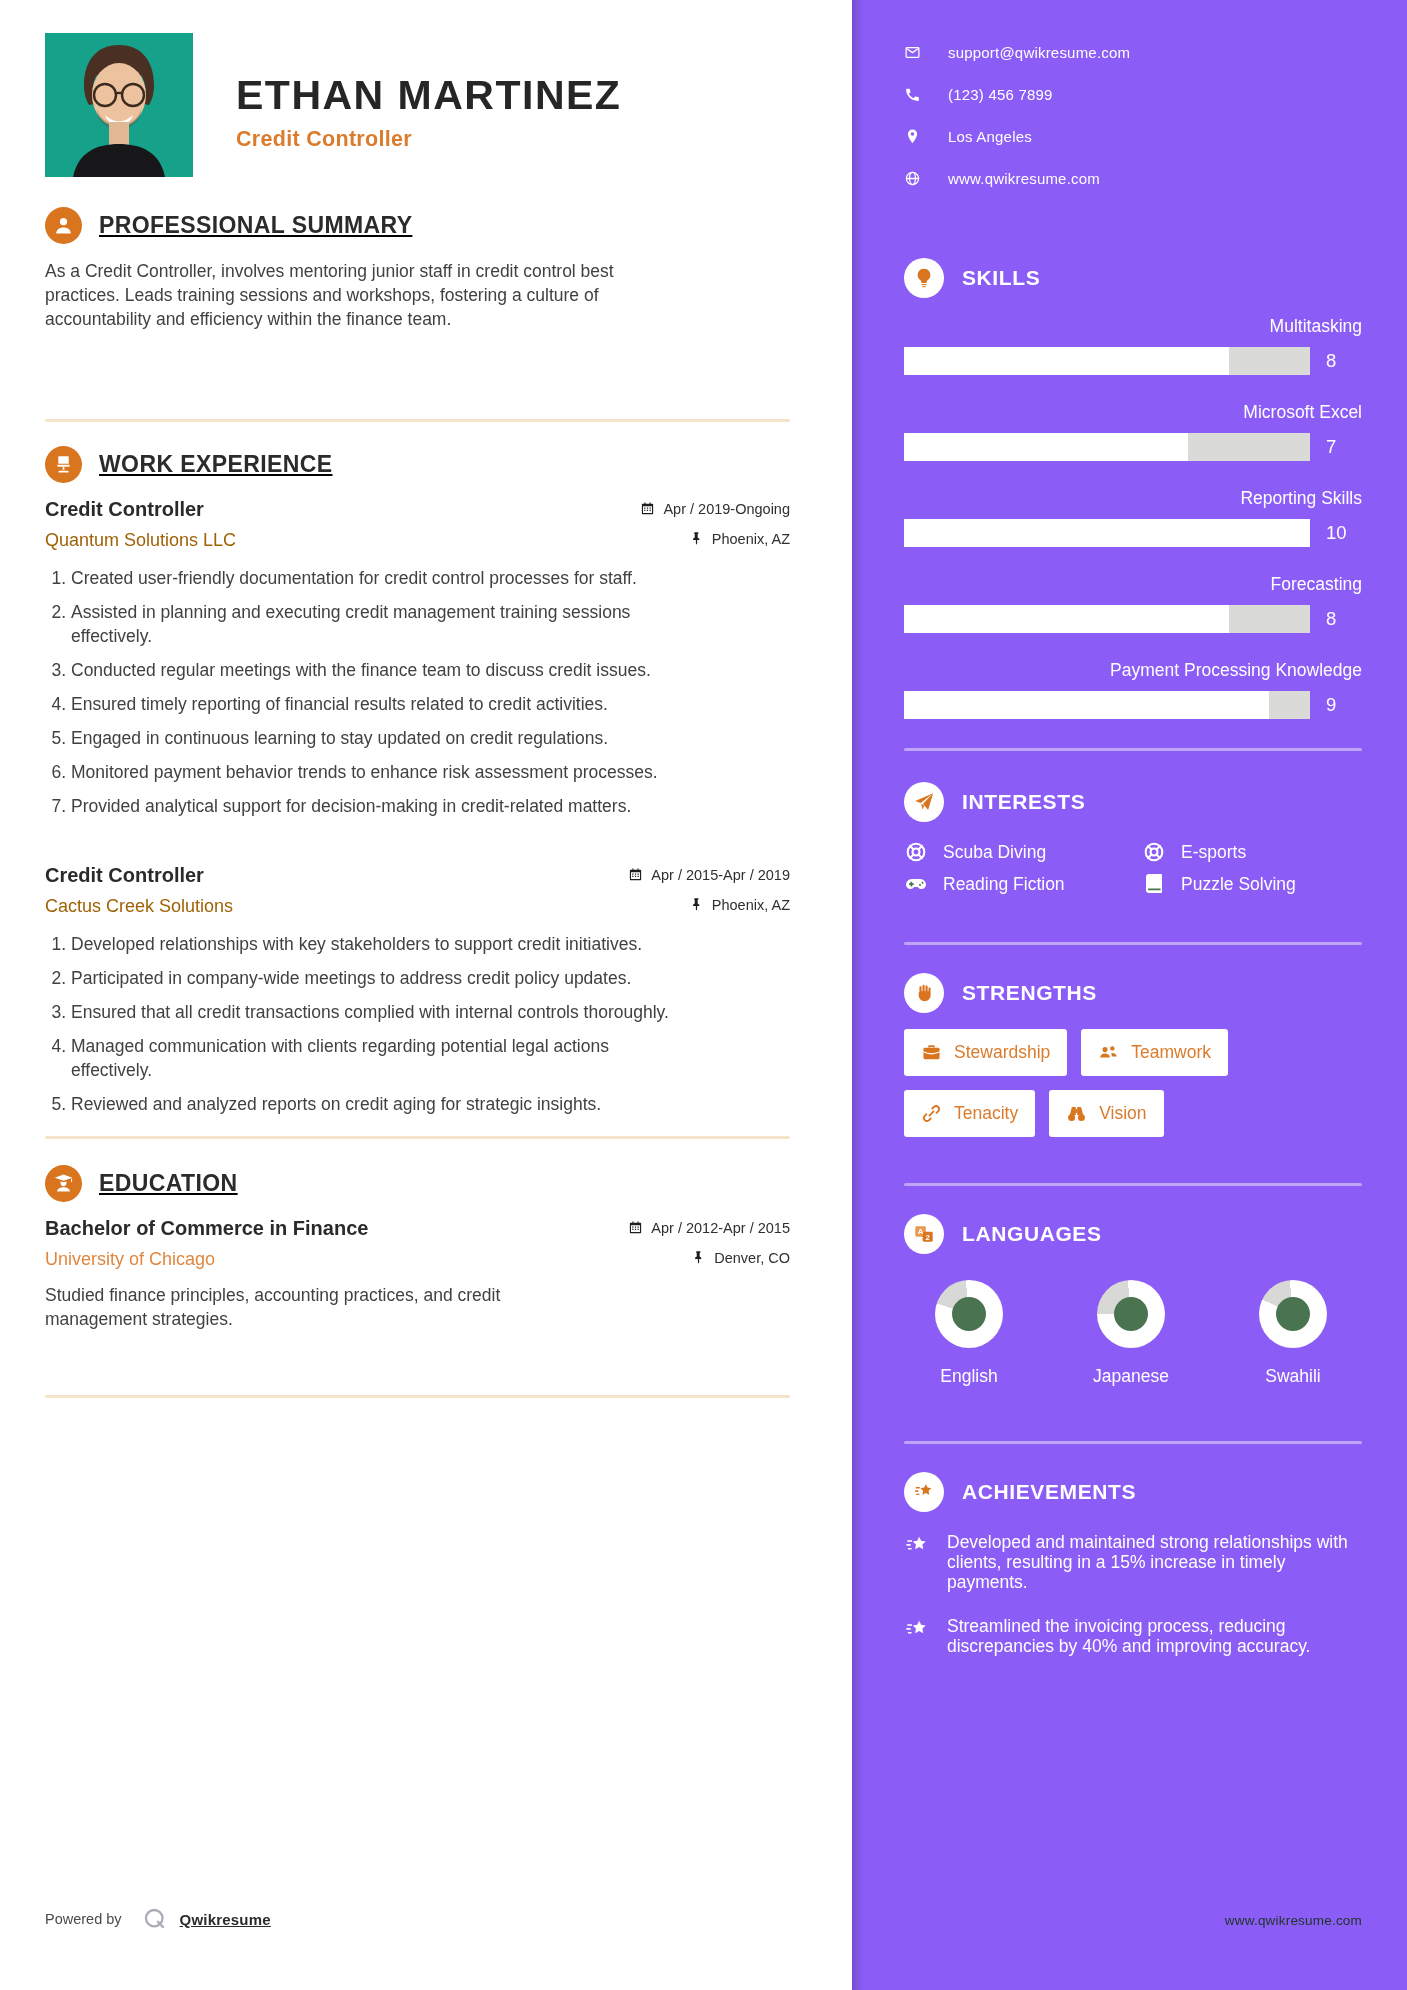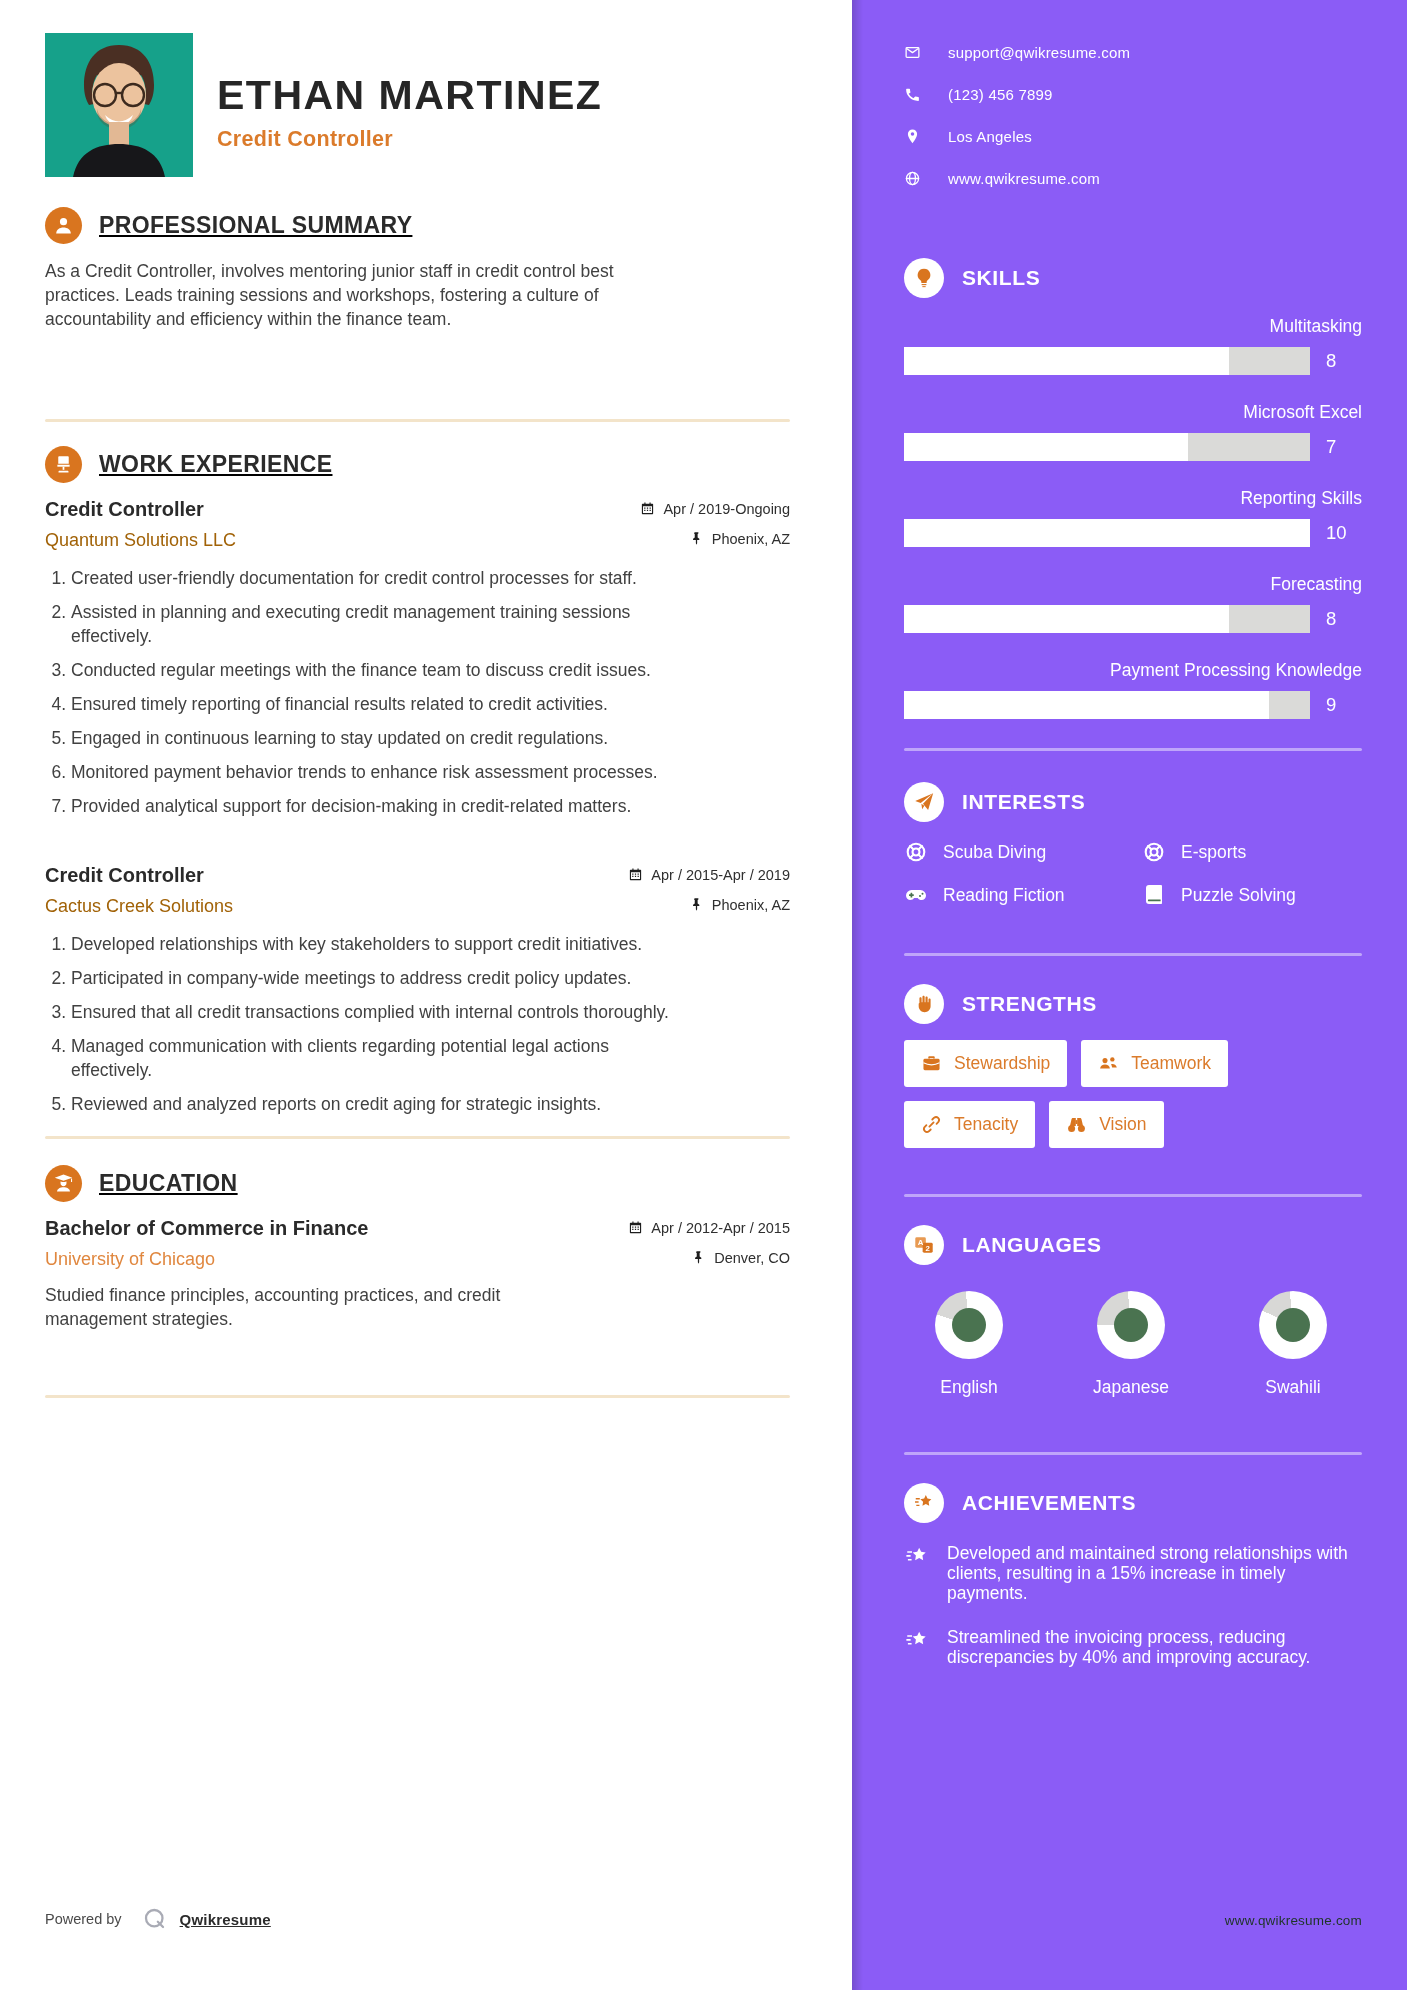--- a/index.html
+++ b/index.html
@@ -10,21 +10,21 @@
   }
   .page { display:flex; width:1407px; height:1990px; }
 
   
   .main { width:852px; height:100%; position:relative; padding:33px 62px 0 45px; background:#fff; }
 
   .header-row { display:flex; }
   .photo {
     width:148px; height:144px; background:#16A18A; overflow:hidden; flex:0 0 auto;
   }
-  .name-block { margin-left:24px; padding-top:40px; }
+  .name-block { margin-left:43px; padding-top:40px; }
   .person-name {
     font-size:41px; font-weight:bold; color:#262626; letter-spacing:1.5px; line-height:1.1;
   }
   .person-title { margin-top:9px; font-size:21.5px; font-weight:bold; color:#DB7B2B; letter-spacing:.3px; }
 
   .sec-head { display:flex; align-items:center; gap:17px;text-decoration:underline; }
   .sec-badge {
     width:37px; height:37px; border-radius:50%; background:#D9751F;
     display:flex; align-items:center; justify-content:center; color:#fff; flex:0 0 auto;
   }
@@ -92,21 +92,21 @@
   .skill-bar-row { display:flex; align-items:center; margin-top:9px; }
   .skill-track { flex:1; height:28px; background:#DADAD8; overflow:hidden; }
   .skill-fill { height:100%; background:#ffffff; }
   .skill-value { width:52px; padding-left:16px; font-size:18.5px; color:#fff; }
 
   .side-divider { height:3px; background:rgba(255,255,255,.45); border-radius:2px; }
   .sd1 { margin-top:29px; } .sd2 { margin-top:46px; } .sd3 { margin-top:46px; }
   .sd4 { margin-top:54px; }
 
   .interests-sec { margin-top:31px; }
-  .interests-grid { margin-top:18px; display:grid; grid-template-columns:238px auto; row-gap:19px; }
+  .interests-grid { margin-top:18px; display:grid; grid-template-columns:238px auto; row-gap:8px; }
   .interest-item { display:flex; align-items:center; gap:15px; }
   .interest-item svg { width:24px; height:24px; color:#fff; flex:0 0 auto; }
   .interest-label { font-size:17.5px; color:#fff; }
 
   .strengths-sec { margin-top:28px; }
   .chips { margin-top:16px; display:flex; flex-wrap:wrap; gap:14px; max-width:430px; }
   .chip {
     display:flex; align-items:center; gap:12px; background:#fff; border-radius:3px;
     padding:13px 17px;
   }

